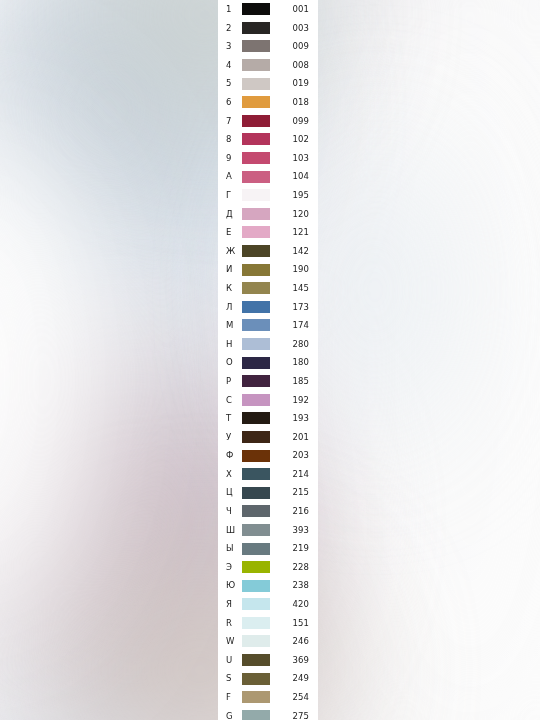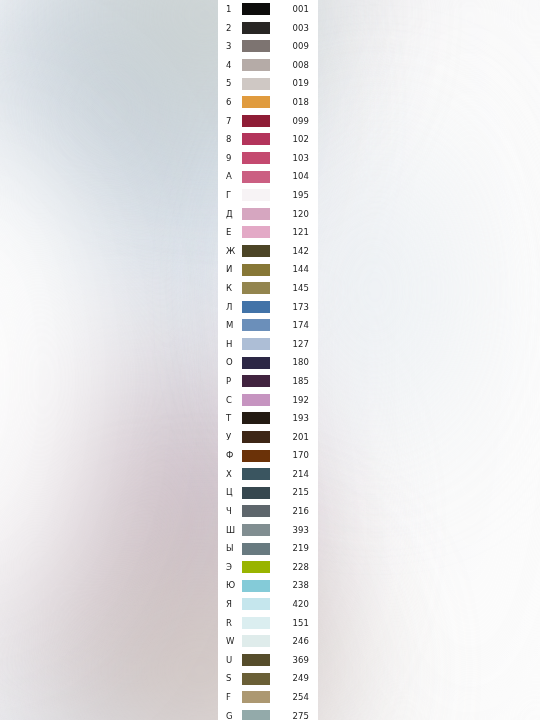--- a/index.html
+++ b/index.html
@@ -205,41 +205,41 @@
         <div class="row-code">121</div>
       </div>
       <div class="legend-row">
         <div class="row-key">Ж</div>
         <div class="row-swatch" style="background: rgb(76, 69, 38);"></div>
         <div class="row-code">142</div>
       </div>
       <div class="legend-row">
         <div class="row-key">И</div>
         <div class="row-swatch" style="background: rgb(135, 119, 54);"></div>
-        <div class="row-code">144</div>
+        <div class="row-code">190</div>
       </div>
       <div class="legend-row">
         <div class="row-key">К</div>
         <div class="row-swatch" style="background: rgb(147, 133, 78);"></div>
         <div class="row-code">145</div>
       </div>
       <div class="legend-row">
         <div class="row-key">Л</div>
         <div class="row-swatch" style="background: rgb(66, 115, 168);"></div>
         <div class="row-code">173</div>
       </div>
       <div class="legend-row">
         <div class="row-key">М</div>
         <div class="row-swatch" style="background: rgb(107, 143, 186);"></div>
         <div class="row-code">174</div>
       </div>
       <div class="legend-row">
         <div class="row-key">Н</div>
         <div class="row-swatch" style="background: rgb(173, 190, 214);"></div>
-        <div class="row-code">127</div>
+        <div class="row-code">280</div>
       </div>
       <div class="legend-row">
         <div class="row-key">О</div>
         <div class="row-swatch" style="background: rgb(44, 39, 69);"></div>
         <div class="row-code">180</div>
       </div>
       <div class="legend-row">
         <div class="row-key">Р</div>
         <div class="row-swatch" style="background: rgb(65, 35, 63);"></div>
         <div class="row-code">185</div>
@@ -255,21 +255,21 @@
         <div class="row-code">193</div>
       </div>
       <div class="legend-row">
         <div class="row-key">У</div>
         <div class="row-swatch" style="background: rgb(61, 38, 22);"></div>
         <div class="row-code">201</div>
       </div>
       <div class="legend-row">
         <div class="row-key">Ф</div>
         <div class="row-swatch" style="background: rgb(107, 50, 8);"></div>
-        <div class="row-code">170</div>
+        <div class="row-code">203</div>
       </div>
       <div class="legend-row">
         <div class="row-key">Х</div>
         <div class="row-swatch" style="background: rgb(58, 85, 96);"></div>
         <div class="row-code">214</div>
       </div>
       <div class="legend-row">
         <div class="row-key">Ц</div>
         <div class="row-swatch" style="background: rgb(54, 71, 79);"></div>
         <div class="row-code">215</div>

